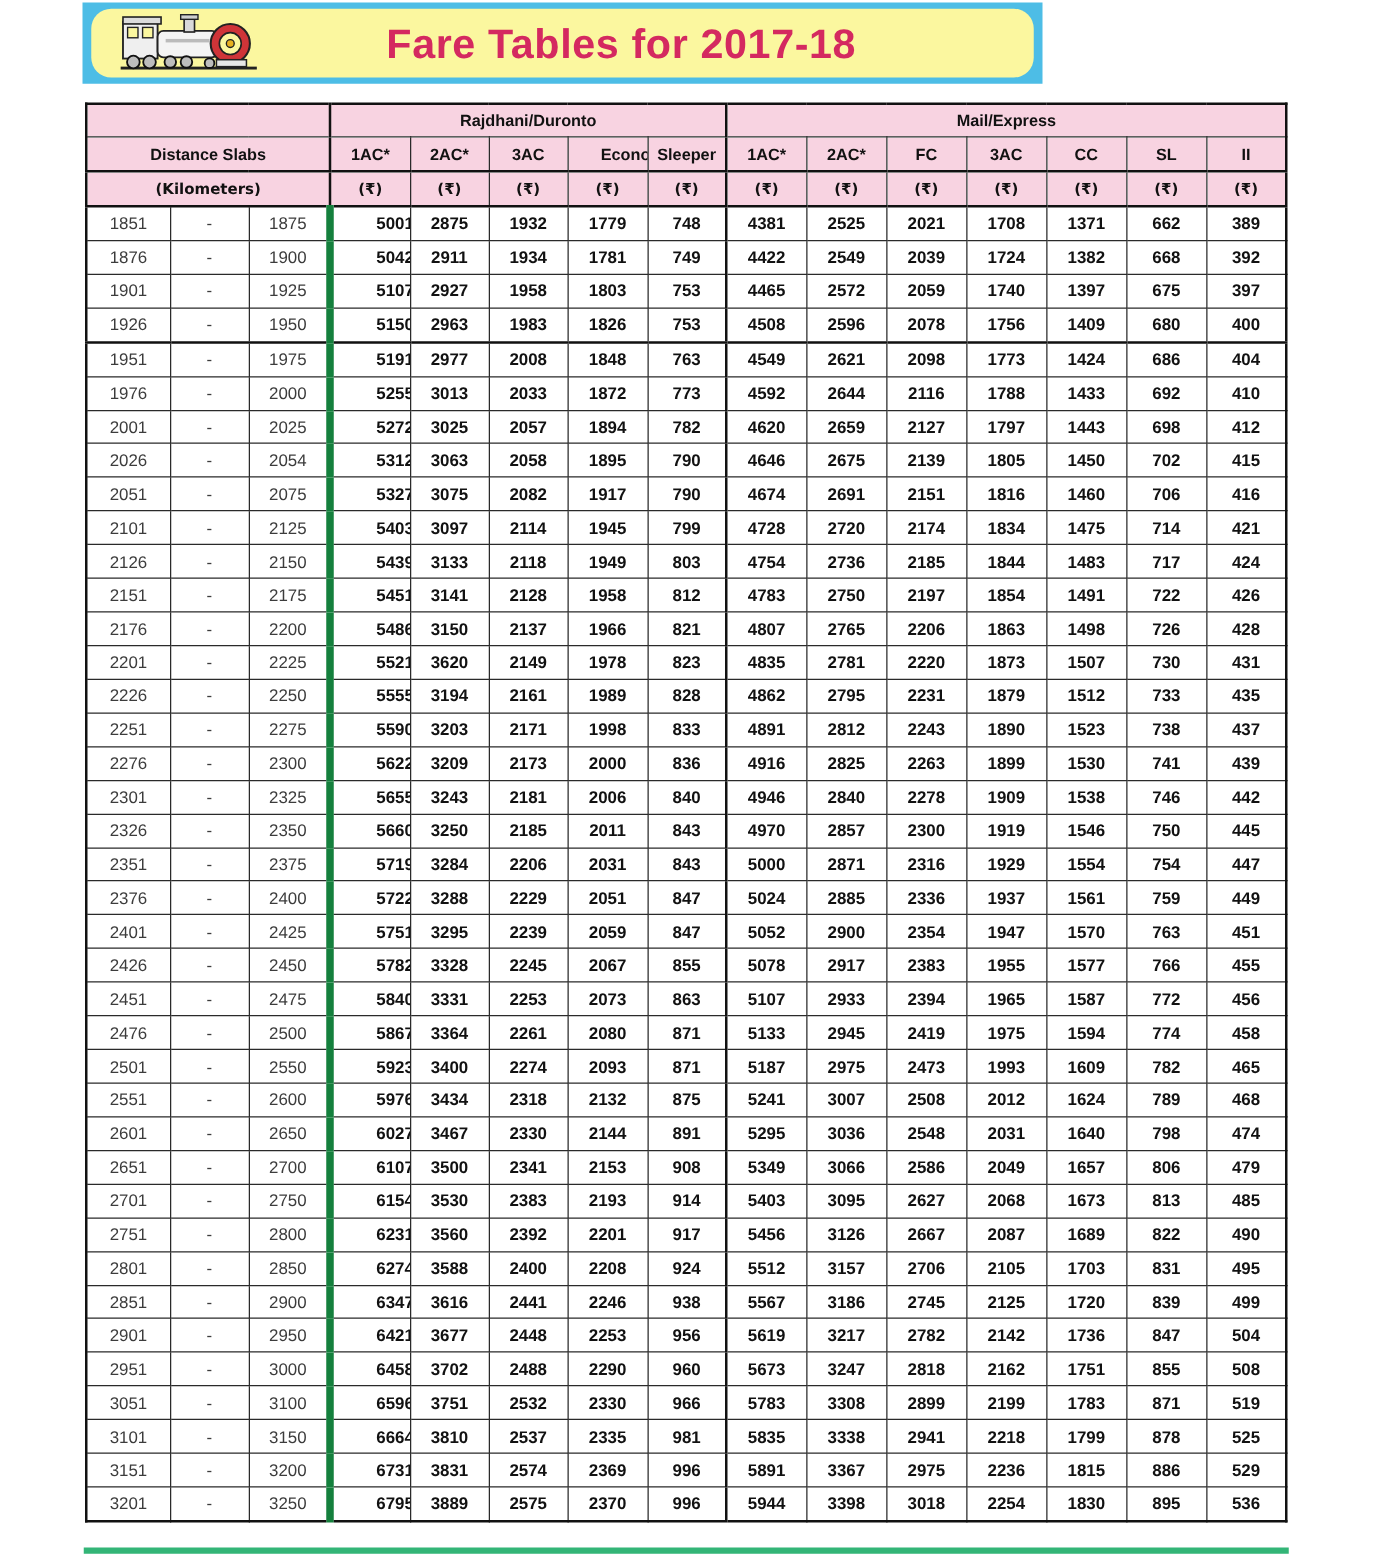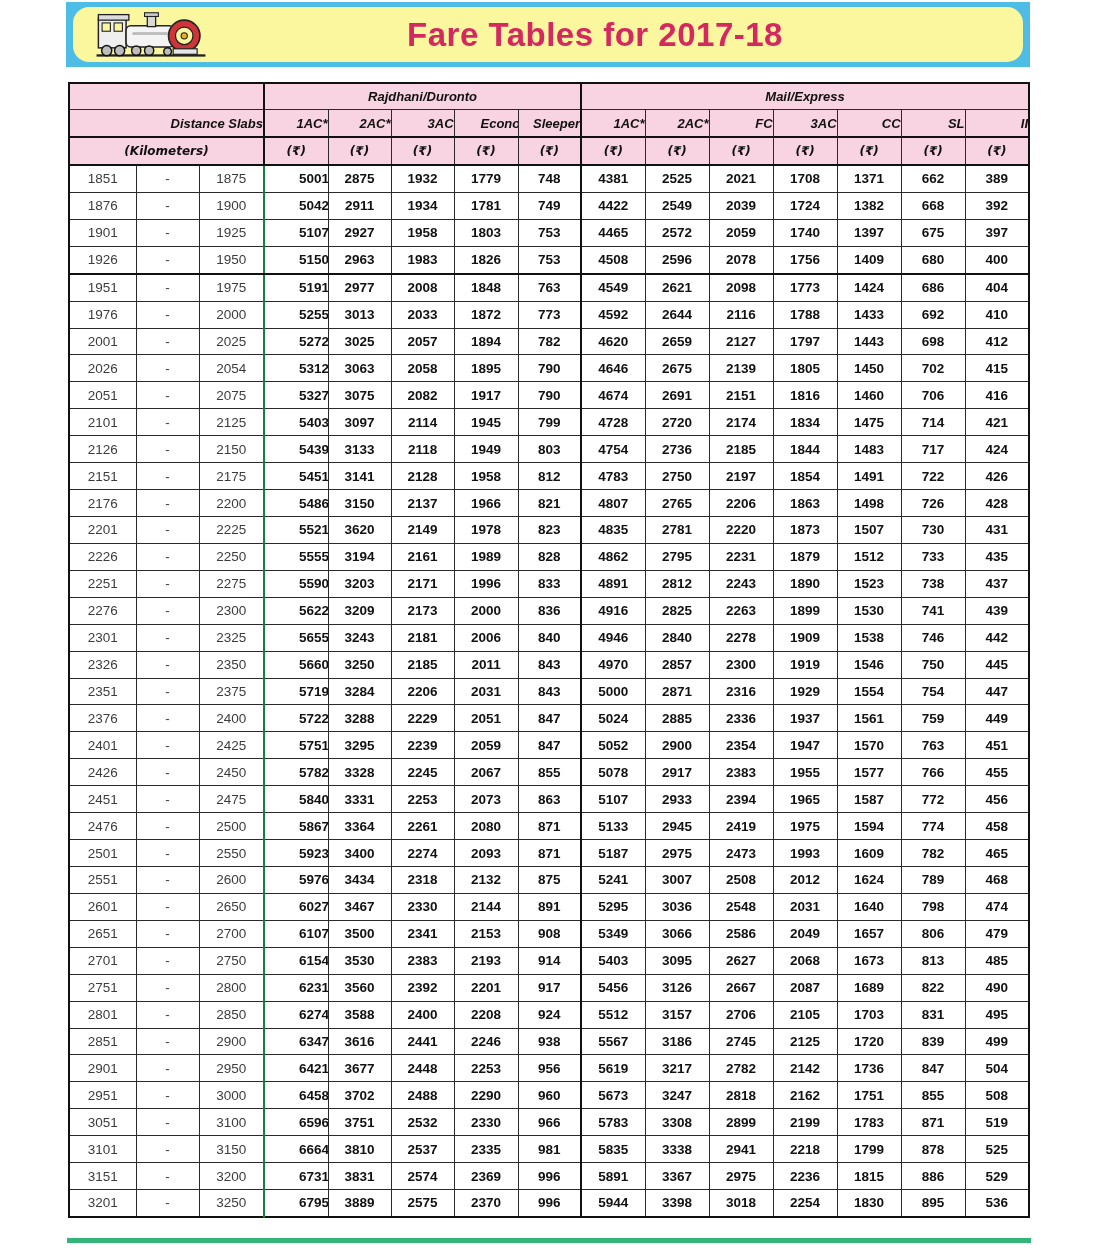--- a/index.html
+++ b/index.html
@@ -2,21 +2,21 @@
 <html><head>
 <meta charset="utf-8">
 <style>
   html,body{margin:0;padding:0;}
   body{
     width:1100px;height:1250px;position:relative;background:#ffffff;
     font-family:"Liberation Sans", sans-serif;overflow:hidden;
   }
   
   .banner-frame{
-    position:absolute;left:66px;top:2px;width:964px;height:65px;
+    position:absolute;left:66px;top:2px;width:768px;height:65px;
     background:#4dbde6;
   }
   .banner-inner{
     position:absolute;left:7px;top:5px;right:7px;bottom:5px;
     background:#fbf79f;border-radius:16px;
     display:flex;align-items:center;
   }
   .train-wrap{flex:0 0 auto;margin-left:22px;margin-top:2px;}
   .banner-title{
     flex:1 1 auto;text-align:center;margin:0;padding-right:40px;
@@ -27,32 +27,32 @@
   table.fare-table{
     position:absolute;left:68px;top:82px;width:960px;
     border-collapse:collapse;table-layout:fixed;
     border:2px solid #111;
   }
   .fare-table th,.fare-table td{
     border:1px solid #2a2a2a;text-align:center;vertical-align:middle;
     padding:0;overflow:hidden;white-space:nowrap;
   }
   .fare-table thead th{
-    background:#f8d3e1;color:#111;font-weight:bold;font-size:13px;height:25px;font-style:italic;
+    background:#f8d3e1;color:#111;font-weight:bold;font-size:13px;height:25px;
   }
   .fare-table thead tr.subhead th{height:26px;}
   .fare-table thead tr.rupee-row th{height:26px;font-size:12px;font-family:"DejaVu Sans", sans-serif;}
-  .fare-table thead tr.subhead th{border-bottom:2px solid #111;text-align:right;}
+  .fare-table thead tr.subhead th{border-bottom:2px solid #111;}
   .fare-table thead tr.rupee-row th{border-bottom:2px solid #111;}
   th.econ{font-size:10.5px;padding-left:26px;}
   .gl{border-left:2px solid #111 !important;}
   .fare-table tbody td{height:25.93px;font-size:13.5px;background:#ffffff;}
   .fare-table tbody td.dist{font-weight:normal;color:#3c3c3c;}
   .fare-table tbody td.fare{font-weight:bold;color:#111;}
-  .fare-table tbody td:nth-child(4){border-left:2px solid #15803d;padding-left:34px;}
+  .fare-table tbody td:nth-child(4){border-left:6px solid #15803d;padding-left:34px;}
   .fare-table tbody td:nth-child(6){}
   .fare-table tbody td:nth-child(9){border-left:2px solid #111;}
   .fare-table tbody tr:nth-child(4) td{border-bottom:2px solid #111;}
   
   .footer-rule{
     position:absolute;left:67px;top:1238px;width:964px;height:5px;
     background:#33b577;
   }
 </style>
 </head>
@@ -397,21 +397,21 @@
         <td class="fare">733</td>
         <td class="fare">435</td>
       </tr>
       <tr>
         <td class="dist">2251</td>
         <td class="dist">-</td>
         <td class="dist">2275</td>
         <td class="fare">5590</td>
         <td class="fare">3203</td>
         <td class="fare">2171</td>
-        <td class="fare">1996</td>
+        <td class="fare">1998</td>
         <td class="fare">833</td>
         <td class="fare">4891</td>
         <td class="fare">2812</td>
         <td class="fare">2243</td>
         <td class="fare">1890</td>
         <td class="fare">1523</td>
         <td class="fare">738</td>
         <td class="fare">437</td>
       </tr>
       <tr>

